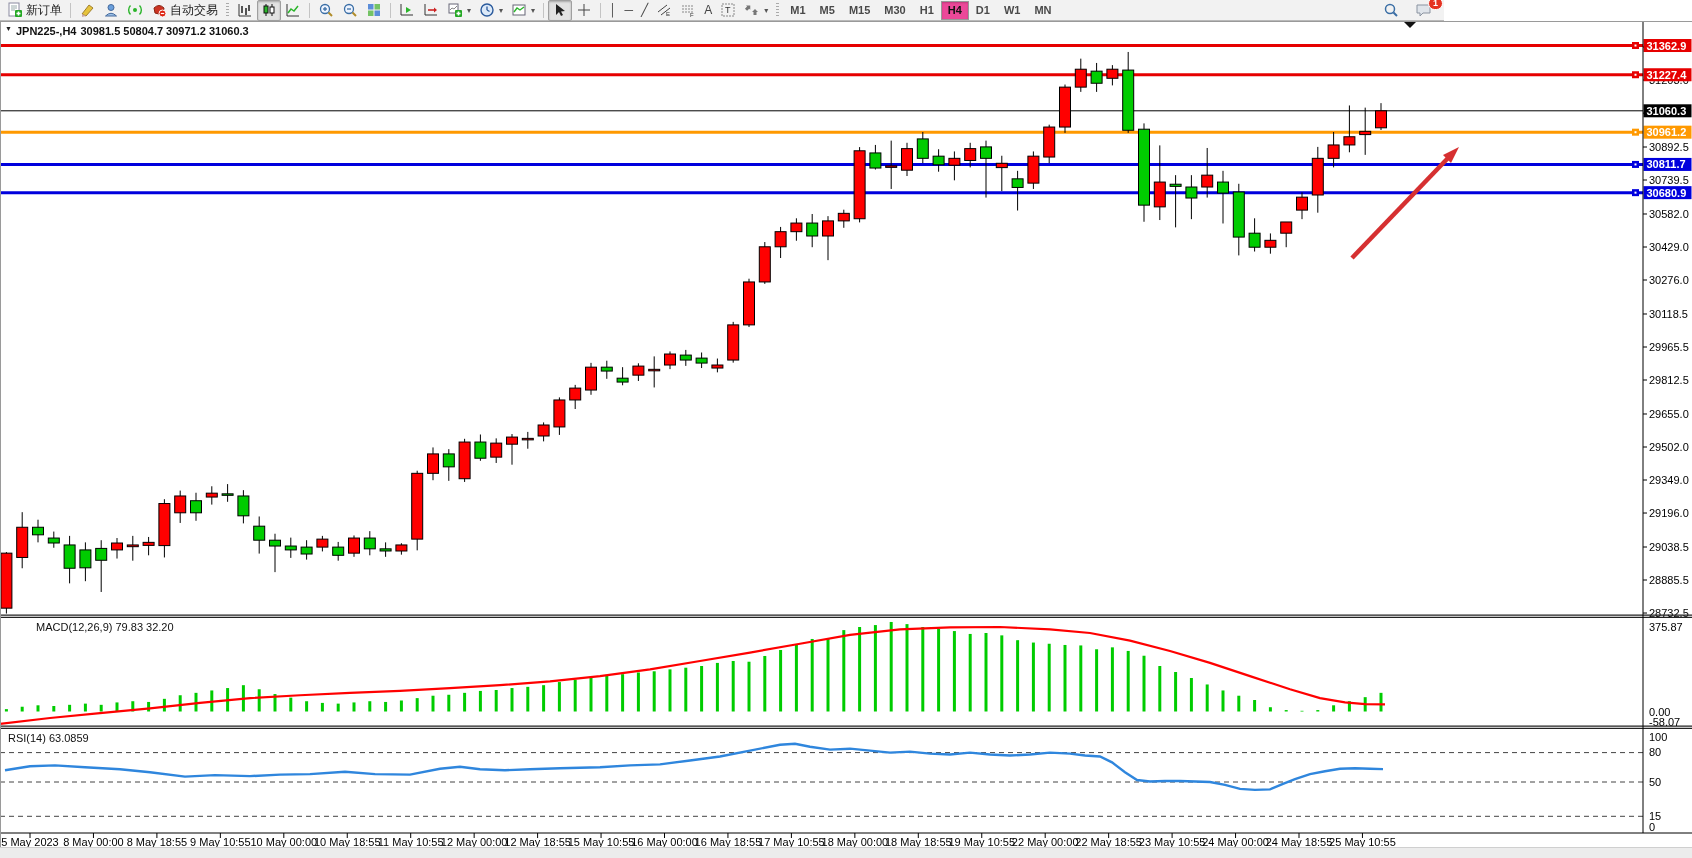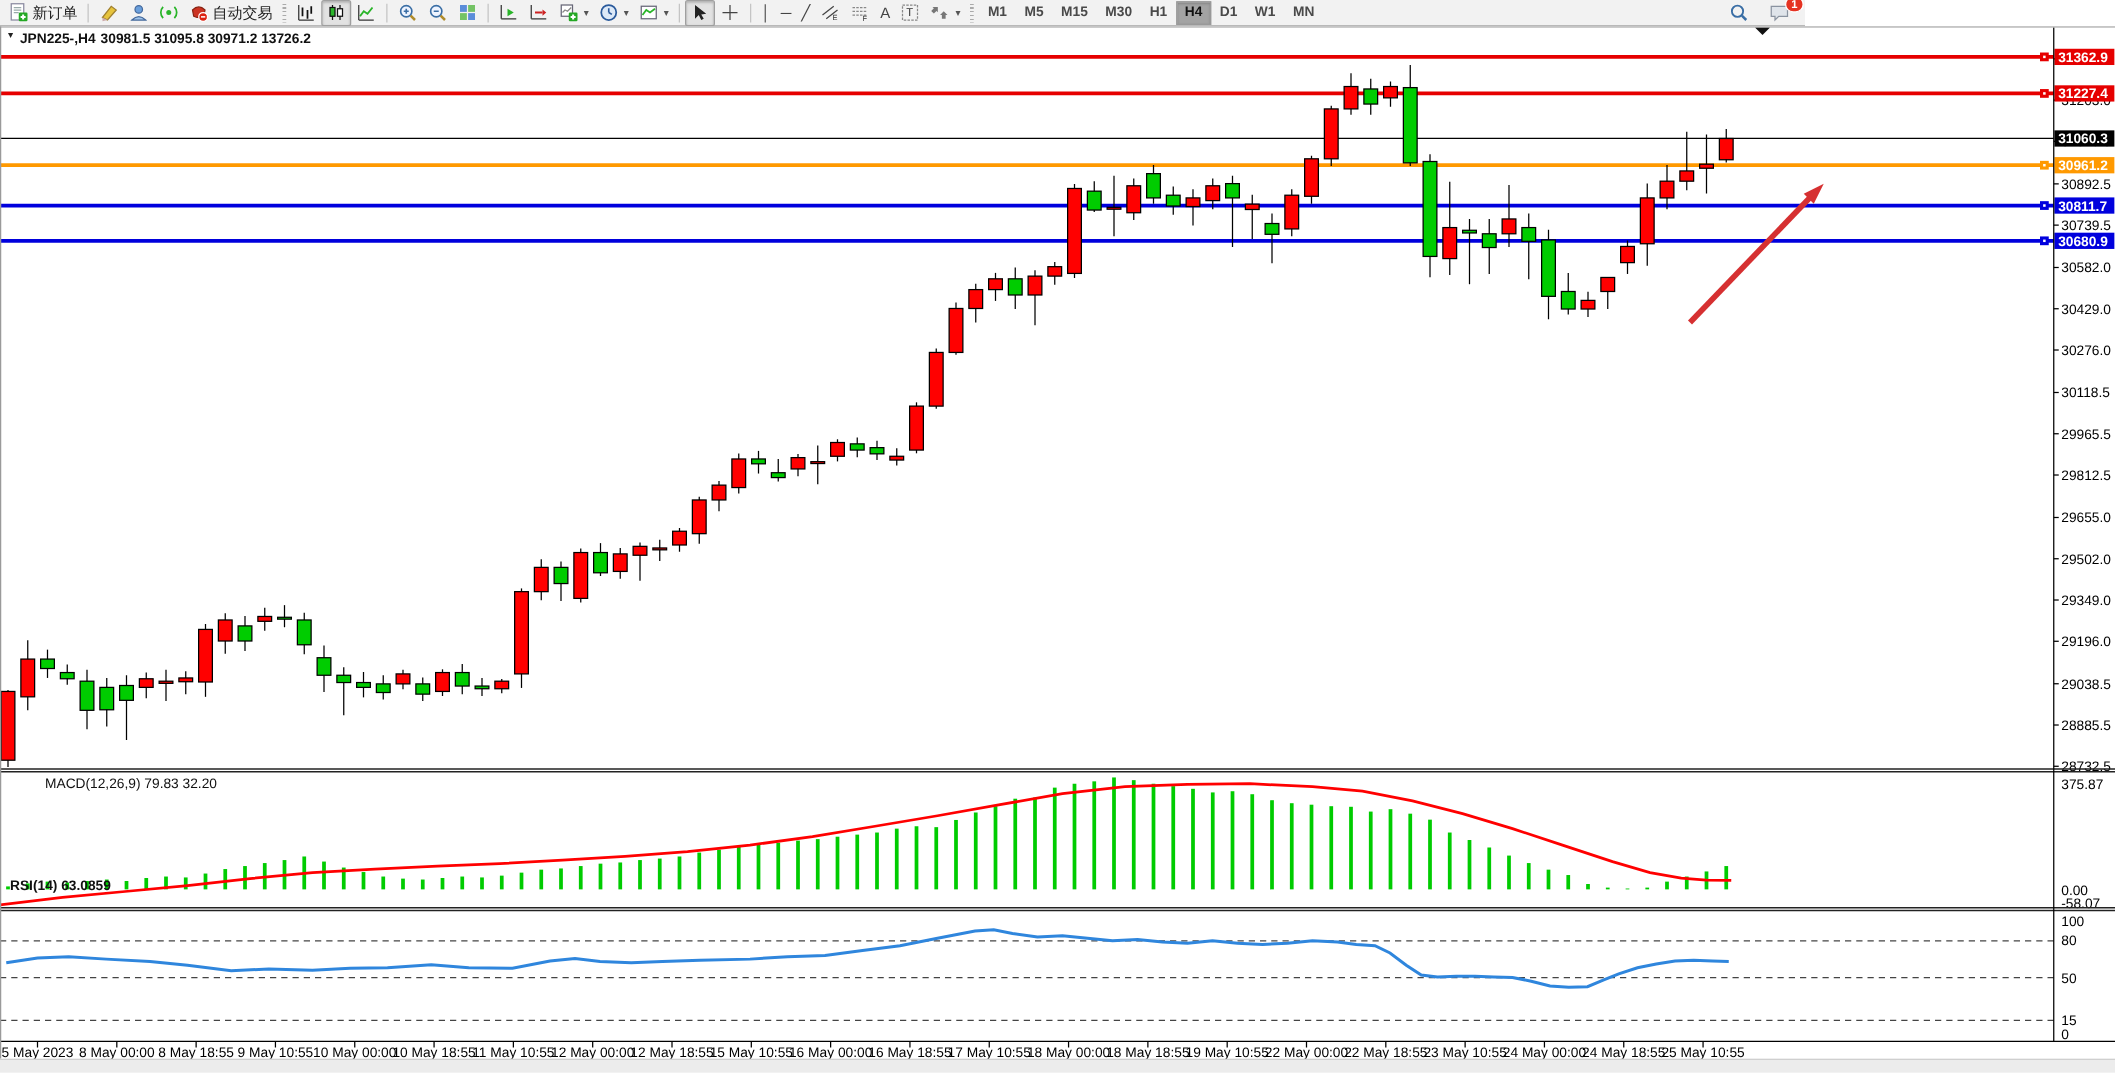--- a/index.html
+++ b/index.html
@@ -8,33 +8,33 @@
   #toolbar{position:absolute;left:0;top:0;width:1444px;height:21px;background:#f2f2f2;
            border-bottom:1px solid #b9b9b9;display:flex;align-items:center;padding:0 3px;box-sizing:border-box;}
   .tbtn{display:flex;align-items:center;gap:3px;height:19px;padding:0 3px;border:1px solid transparent;
         border-radius:2px;cursor:default;color:#222;font-size:12px;white-space:nowrap;}
   .tbtn.pressed{background:#e2e2e2;border:1px solid #9f9f9f;box-shadow:inset 0 1px 2px rgba(0,0,0,.25);}
   .tsep{width:1px;height:15px;background:#c4c4c4;margin:0 4px;}
   .tsep.dotted{width:3px;background:repeating-linear-gradient(#aaa 0 1px,transparent 1px 3px);}
   .glyph{font-size:12px;color:#444;line-height:15px;}
   .caret{font-size:8px;color:#555;margin-left:1px;}
   .tf{font-size:11px;font-weight:bold;color:#4a4a4a;padding:1px 6px;border:1px solid transparent;height:15px;line-height:15px;text-align:right;}
-  .tf.active{background:#a3a3a3;border:1px solid #999;box-shadow:inset 0 1px 2px rgba(0,0,0,.2);color:#111;}
+  .tf.active{background:#ec4899;border:1px solid #999;box-shadow:inset 0 1px 2px rgba(0,0,0,.2);color:#111;}
   #tb-right{margin-left:auto;display:flex;align-items:center;gap:8px;padding-right:4px;}
   #chat-wrap{position:relative;}
   #chat-badge{position:absolute;top:-4px;right:-7px;background:#e53322;color:#fff;border-radius:8px;
               font-size:9px;font-weight:bold;padding:0 4px;line-height:11px;border:1px solid #fff;}
   
   #chart-wrap{position:absolute;left:0;top:21px;width:1692px;height:837px;background:#fff;}
   #chart-svg{position:absolute;left:0;top:0;}
   .overlay{position:absolute;font-size:11px;color:#111;z-index:5;pointer-events:none;}
   #chart-title{left:5px;top:4px;font-weight:bold;display:flex;gap:4px;}
   #chart-title .tri{font-size:7px;color:#222;}
   #macd-label{left:8px;top:600px;margin-left:28px;}
-  #rsi-label{left:8px;top:682px;font-weight:bold;}
+  #rsi-label{left:8px;top:711px;}
   #bottom-strip{position:absolute;left:0;top:826px;width:1692px;height:11px;background:#ececec;border-top:1px solid #cfcfcf;}
 </style>
 </head>
 <body>
 
 <div id="app">
 
   <div id="toolbar">
     <div class="tbtn">
       <svg width="16" height="16">
@@ -657,19 +657,19 @@
           <line x1="0" y1="728.4" x2="1692" y2="728.4" stroke="#222" stroke-width="1.2"></line>
           <line x1="0" y1="833" x2="1692" y2="833" stroke="#000"></line>
           <line x1="1643" y1="22" x2="1643" y2="833" stroke="#000"></line>
           <line x1="0" y1="21.5" x2="1692" y2="21.5" stroke="#9a9a9a"></line>
           <line x1="0.5" y1="21" x2="0.5" y2="847" stroke="#9a9a9a"></line>
         </g>
       </svg>
     <div class="overlay" id="chart-title">
       <span class="tri">▼</span>
       <span>JPN225-,H4</span>
-      <span>30981.5 31095.8 30971.2 13726.2</span>
+      <span>30981.5 50804.7 30971.2 31060.3</span>
     </div>
     <div class="overlay" id="macd-label">MACD(12,26,9) 79.83 32.20</div>
     <div class="overlay" id="rsi-label">RSI(14) 63.0859</div>
     <div id="bottom-strip"></div>
   </div>
 </div>
 
 </body></html>

